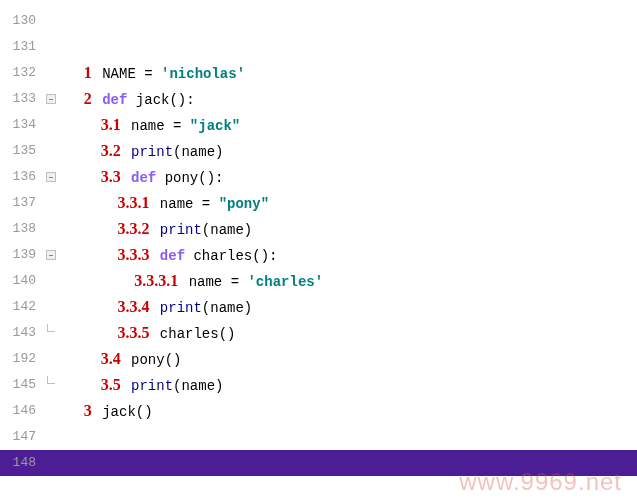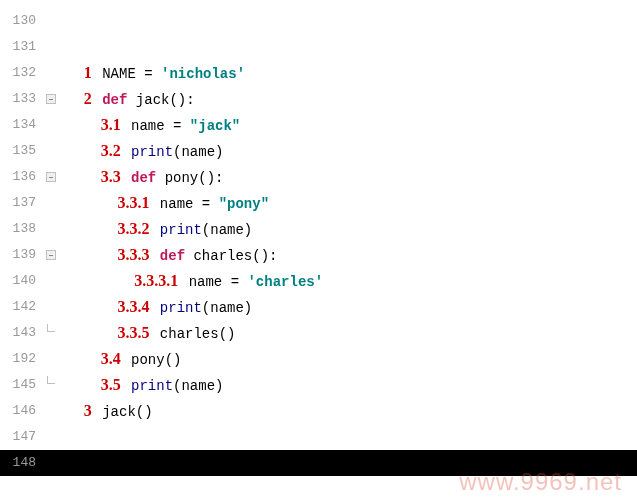--- a/index.html
+++ b/index.html
@@ -7,21 +7,21 @@
   font-family: "SimSun", "Courier New", monospace;
   font-size: 14px;
   background: #ffffff;
   width: 637px;
   height: 500px;
   overflow: hidden;
   position: relative;
 }
 .editor { display: flex; flex-direction: column; height: 100%; margin-top: 8px; }
 .line { display: flex; align-items: center; height: 26px; line-height: 26px; }
-.line-148 { background: #000000; }
+.line-148 { background: #4c1d95; }
 .gutter-num {
   width: 42px;
   text-align: right;
   padding-right: 6px;
   color: #999999;
   font-family: "Courier New", monospace;
   font-size: 13px;
   -webkit-user-select: none;
   user-select: none;
 }
@@ -61,21 +61,21 @@
   padding-left: 4px;
   font-family: "SimSun", "Courier New", monospace;
 }
 .anno {
   font-family: "Times New Roman", serif;
   font-weight: bold;
   color: #cc0000;
   font-size: 16px;
   padding: 0 2px;
 }
-.kw { color: #be185d; font-weight: bold; }
+.kw { color: #8b5cf6; font-weight: bold; }
 .str { color: #008080; font-weight: bold; font-family: Liberation Mono, monospace; }
 .id { color: #000000; }
 .fn { color: #000000; }
 .builtin { color: #000080; }
 .plain { color: #000000; }
 .indent { display: inline-block; }
 .watermark {
   position: absolute;
   right: 15px;
   bottom: 4px;

